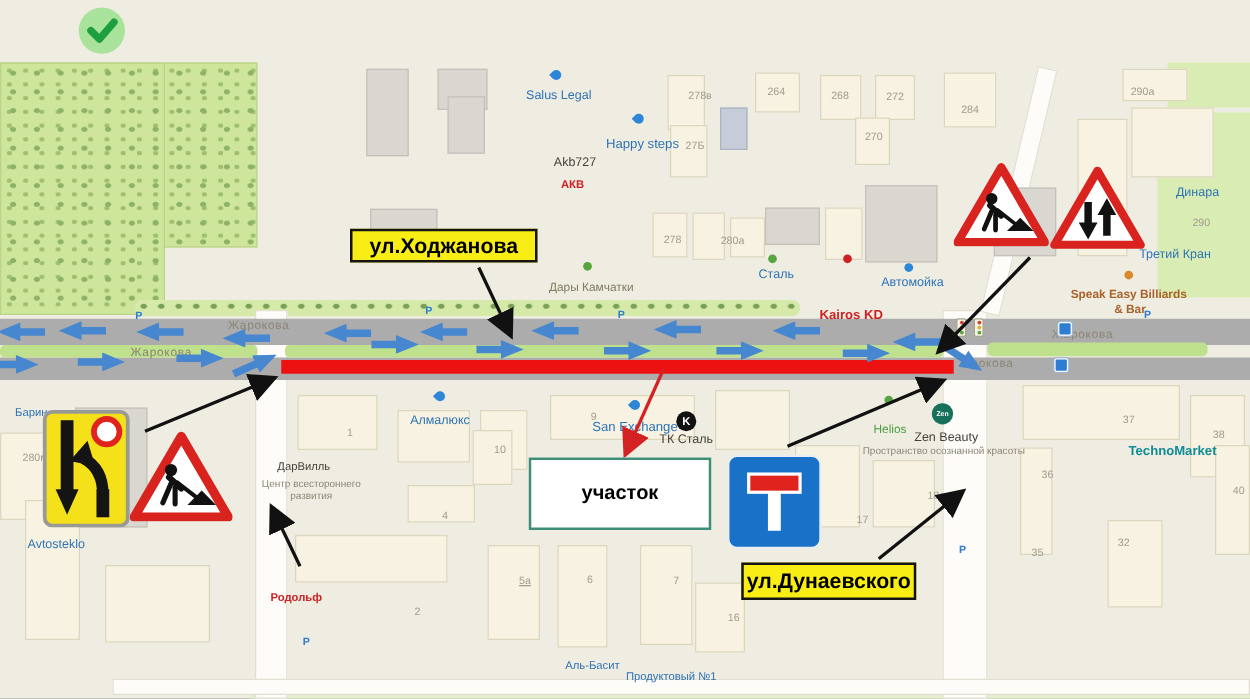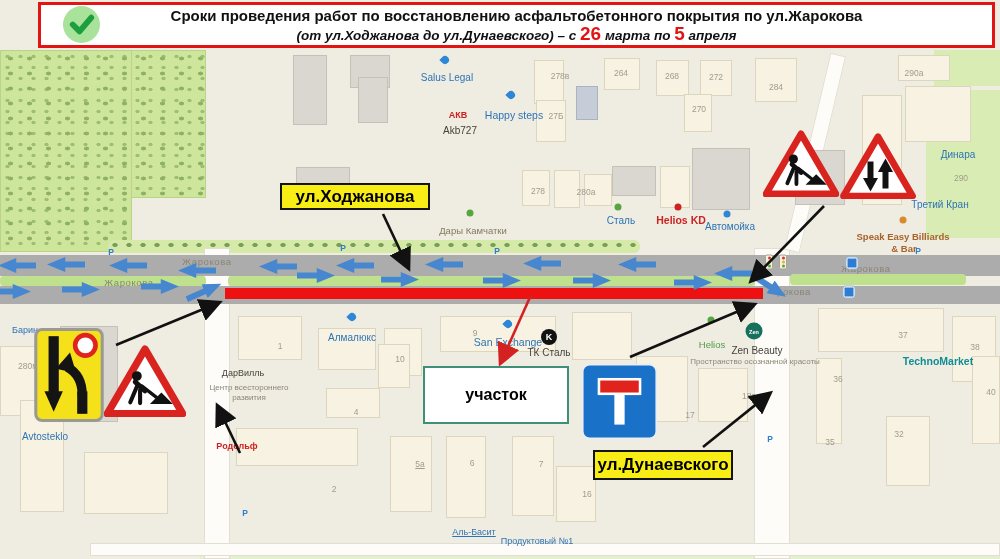--- a/index.html
+++ b/index.html
@@ -26,21 +26,21 @@
   .street{background:#fdfcf8;border:1px solid #e2ded2;box-sizing:border-box;}
   .bldg-c{background:#f7f2e1;border:1px solid #ddd6bf;box-sizing:border-box;}
   .bldg-g{background:#d9d7d0;border:1px solid #c3c1b9;box-sizing:border-box;}
   .bldg-b{background:#c6cdd8;border:1px solid #aab3c2;box-sizing:border-box;}
   .roadband{background:#acacac;}
   .median{background:#bfe08d;border-radius:4px;}
   .redline{background:#ee1111;z-index:14;}
   .street-label{position:absolute;color:#8b8574;font-size:9.5px;letter-spacing:.6px;
      transform:translate(-50%,-50%);z-index:8;white-space:nowrap;}
   .poi{position:absolute;transform:translate(-50%,-50%);white-space:nowrap;z-index:9;}
-  .poi.blue{color:#2e74b5;} .poi.red{color:#cc2222;font-weight:bold;}
+  .poi.blue{color:#2e74b5;} .poi.red{color:#cc2222;font-weight:bold;margin-top:32px;}
   .poi.green{color:#4f9e44;} .poi.teal{color:#108c94;font-weight:bold;}
   .poi.olive{color:#837b5e;} .poi.brown{color:#a8622a;font-weight:bold;}
   .poi.dark{color:#46423a;} .poi.gray{color:#8d8775;}
   .bnum{position:absolute;color:#a29c8c;font-size:8.5px;transform:translate(-50%,-50%);z-index:8;}
   .arrow{position:absolute;width:38px;height:15px;background:#4787cf;z-index:15;
      clip-path:polygon(0% 30%,52% 30%,52% 0%,100% 50%,52% 100%,52% 70%,0% 70%);
      filter:drop-shadow(0 0 1px #2c5f9e);}
   .pmark{position:absolute;color:#2d7dd2;font-weight:bold;font-size:8.5px;
      transform:translate(-50%,-50%);z-index:8;}
   .pin{position:absolute;width:8px;height:8px;background:#2d86d6;z-index:9;
@@ -134,40 +134,40 @@
       <div class="street-label" style="left: 207px; top: 261px;">Жарокова</div>
       <div class="street-label" style="left: 129px; top: 282px;">Жарокова</div>
       <div class="street-label" style="left: 866px; top: 268px;">Жарокова</div>
       <div class="street-label" style="left: 794px; top: 291px;">рокова</div>
       <div class="poi blue" style="left: 447px; top: 77px; font-size: 10px;">Salus Legal</div>
       <div class="poi red" style="left: 458px; top: 115px; font-size: 9px;">АКВ</div>
       <div class="poi dark" style="left: 460px; top: 130px; font-size: 10px;">Akb727</div>
       <div class="poi blue" style="left: 514px; top: 115px; font-size: 10.5px;">Happy steps</div>
       <div class="poi olive" style="left: 473px; top: 230px; font-size: 9.5px;">Дары Камчатки</div>
       <div class="poi blue" style="left: 621px; top: 220px; font-size: 10px;">Сталь</div>
-      <div class="poi red" style="left: 681px; top: 220px; font-size: 10.5px;">Helios KD</div>
+      <div class="poi red" style="left: 681px; top: 220px; font-size: 10.5px;">Kairos KD</div>
       <div class="poi blue" style="left: 730px; top: 226px; font-size: 10px;">Автомойка</div>
       <div class="poi blue" style="left: 958px; top: 154px; font-size: 10px;">Динара</div>
       <div class="poi blue" style="left: 940px; top: 204px; font-size: 10px;">Третий Кран</div>
       <div class="poi brown" style="left: 903px; top: 236px; font-size: 9.5px;">Speak Easy Billiards</div>
       <div class="poi brown" style="left: 904px; top: 248px; font-size: 9.5px;">&amp; Bar</div>
       <div class="poi blue" style="left: 25px; top: 330px; font-size: 9px;">Барин</div>
       <div class="poi blue" style="left: 45px; top: 436px; font-size: 10px;">Avtosteklo</div>
       <div class="poi dark" style="left: 243px; top: 373px; font-size: 9px;">ДарВилль</div>
       <div class="poi gray" style="left: 249px; top: 387px; font-size: 8px;">Центр всестороннего</div>
       <div class="poi gray" style="left: 249px; top: 397px; font-size: 8px;">развития</div>
       <div class="poi red" style="left: 237px; top: 446px; font-size: 9px;">Родольф</div>
       <div class="poi blue" style="left: 352px; top: 337px; font-size: 10px;">Алмалюкс</div>
       <div class="poi blue" style="left: 508px; top: 342px; font-size: 10.5px;">San Exchange</div>
       <div class="poi dark" style="left: 549px; top: 352px; font-size: 10px;">ТК Сталь</div>
       <div class="poi green" style="left: 712px; top: 344px; font-size: 9.5px;">Helios</div>
       <div class="poi dark" style="left: 757px; top: 350px; font-size: 10px;">Zen Beauty</div>
       <div class="poi gray" style="left: 755px; top: 361px; font-size: 8px;">Пространство осознанной красоты</div>
       <div class="poi teal" style="left: 938px; top: 361px; font-size: 10.5px;">TechnoMarket</div>
-      <div class="poi blue" style="left: 474px; top: 532px; font-size: 9px; text-decoration: underline;">Аль-Басит</div>
+      <div class="poi blue" style="left: 474px; top: 532px; font-size: 9px;">Аль-Басит</div>
       <div class="poi blue" style="left: 537px; top: 541px; font-size: 9px;">Продуктовый №1</div>
       <div class="bnum" style="left: 560px; top: 76px; text-align: right;">278в</div>
       <div class="bnum" style="left: 621px; top: 73px;">264</div>
       <div class="bnum" style="left: 672px; top: 76px;">268</div>
       <div class="bnum" style="left: 716px; top: 77px;">272</div>
       <div class="bnum" style="left: 556px; top: 116px;">27Б</div>
       <div class="bnum" style="left: 699px; top: 109px;">270</div>
       <div class="bnum" style="left: 538px; top: 191px;">278</div>
       <div class="bnum" style="left: 586px; top: 192px;">280а</div>
       <div class="bnum" style="left: 776px; top: 87px;">284</div>
@@ -257,26 +257,20 @@
     </defs>
   <line x1="383" y1="214" x2="408" y2="267" stroke="#111" stroke-width="2.6" marker-end="url(#ah-k)"></line>
       <line x1="824" y1="206" x2="752" y2="280" stroke="#111" stroke-width="2.6" marker-end="url(#ah-k)"></line>
       <line x1="116" y1="345" x2="218" y2="303" stroke="#111" stroke-width="2.6" marker-end="url(#ah-k)"></line>
       <line x1="630" y1="357" x2="753" y2="305" stroke="#111" stroke-width="2.6" marker-end="url(#ah-k)"></line>
       <line x1="703" y1="447" x2="769" y2="394" stroke="#111" stroke-width="2.6" marker-end="url(#ah-k)"></line>
       <line x1="240" y1="453" x2="218" y2="407" stroke="#111" stroke-width="2.6" marker-end="url(#ah-k)"></line>
       <line x1="531" y1="295" x2="501" y2="362" stroke="#d42222" stroke-width="2.6" marker-end="url(#ah-r)"></line>
     </svg>
 
-  <div class="header-box">
-    <div class="hdr-l1">Сроки проведения работ по восстановлению асфальтобетонного покрытия по ул.Жарокова</div>
-    <div class="hdr-l2">
-      <span>(от ул.Ходжанова до ул.Дунаевского) – с </span><span class="hdr-date">26</span><span> марта по </span><span class="hdr-date">5</span><span> апреля</span>
-    </div>
-  </div>
   <svg class="check-badge" viewBox="0 0 40 40">
     <circle cx="20" cy="20" r="19" fill="#a9e39b"></circle>
     <path d="M11 20 L18 27 L30 13" fill="none" stroke="#1d9e3f" stroke-width="6" stroke-linecap="round" stroke-linejoin="round"></path>
   </svg>
 
   <div class="ylabel" style="left:280px;top:183px;width:150px;height:27px;">ул.Ходжанова</div>
   <div class="ylabel" style="left:593px;top:450px;width:140px;height:30px;">ул.Дунаевского</div>
 
   <div class="repair-box" style="left:423px;top:366px;width:146px;height:58px;">
     <span>участок</span>

